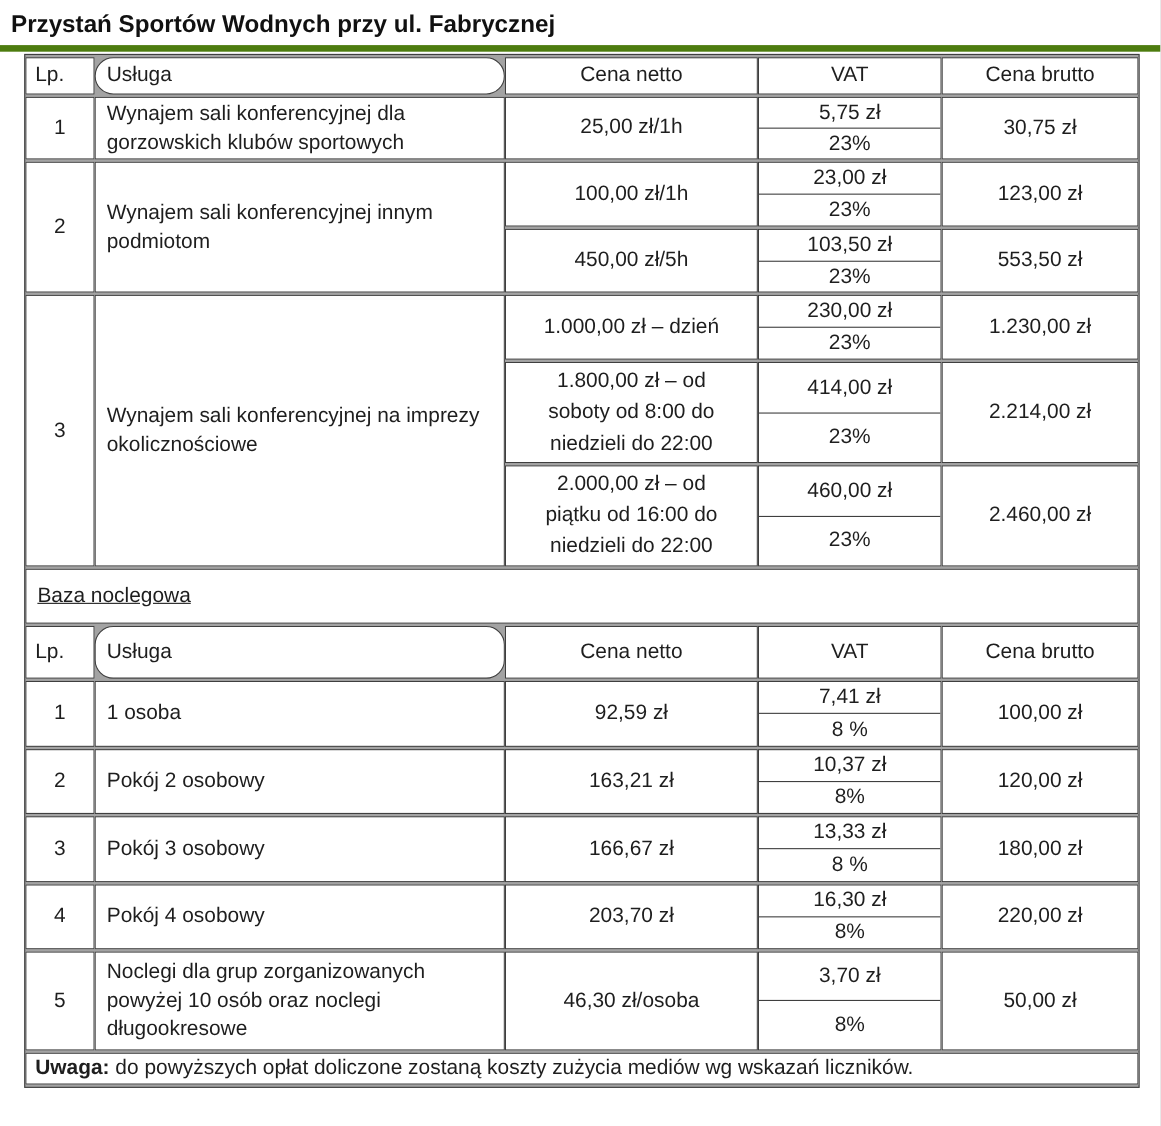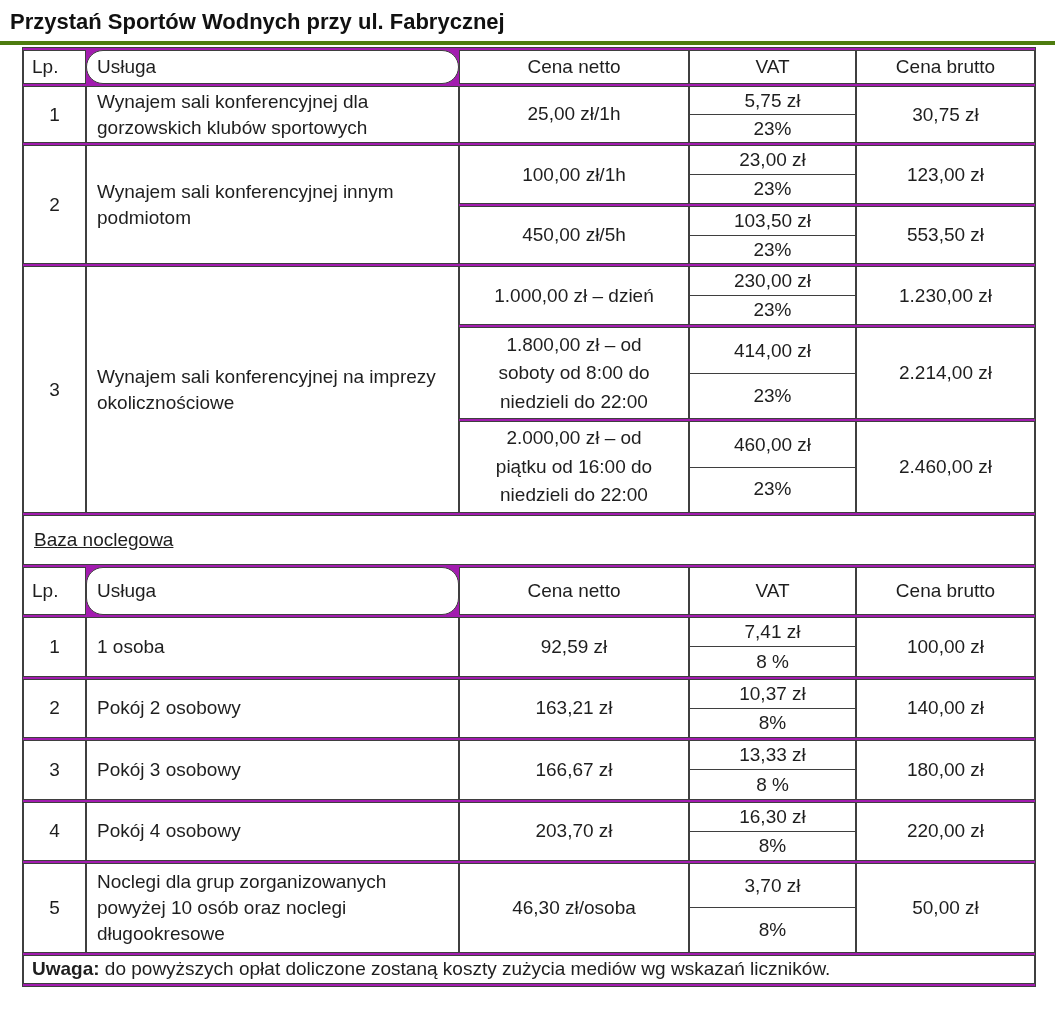--- a/index.html
+++ b/index.html
@@ -11,30 +11,30 @@
     overflow:hidden;
     font-family:"Liberation Sans", sans-serif;
     color:#1e1e1e;
   }
   .page-title{
     margin:0;
     padding:9px 0 6px 10px;
     font-size:22px;
     font-weight:bold;
     color:#111111;
-    border-bottom:4px solid #4d7c0f;
+    border-bottom:6px solid #4d7c0f;
   }
   table.pricing{
     margin:2px 0 0 22px;
     width:1012px;
     table-layout:fixed;
     border-collapse:separate;
     border-spacing:0 2px;
     border:1px solid #3f3f3f;
-    background:#a21caf;
+    background:#a3a3a3;
   }
   th,td{
     border:1px solid #3f3f3f;
     font-size:19px;
     font-weight:normal;
     padding:0;
     vertical-align:middle;
     overflow:hidden;
     background:#ffffff;
   }
@@ -165,21 +165,21 @@
         <tr style="height:58px">
           <td rowspan="1" class="lp-cell">2</td>
           <td rowspan="1" class="service-cell">Pokój 2 osobowy</td>
           <td class="netto-cell">163,21 zł</td>
           <td class="vat-cell">
             <div class="vat-split" style="height:57px">
               <div class="vat-half vat-top">10,37 zł</div>
               <div class="vat-half">8%</div>
             </div>
           </td>
-          <td class="brutto-cell">140,00 zł</td>
+          <td class="brutto-cell">120,00 zł</td>
         </tr>
         <tr style="height:59px">
           <td rowspan="1" class="lp-cell">3</td>
           <td rowspan="1" class="service-cell">Pokój 3 osobowy</td>
           <td class="netto-cell">166,67 zł</td>
           <td class="vat-cell">
             <div class="vat-split" style="height:58px">
               <div class="vat-half vat-top">13,33 zł</div>
               <div class="vat-half">8 %</div>
             </div>

